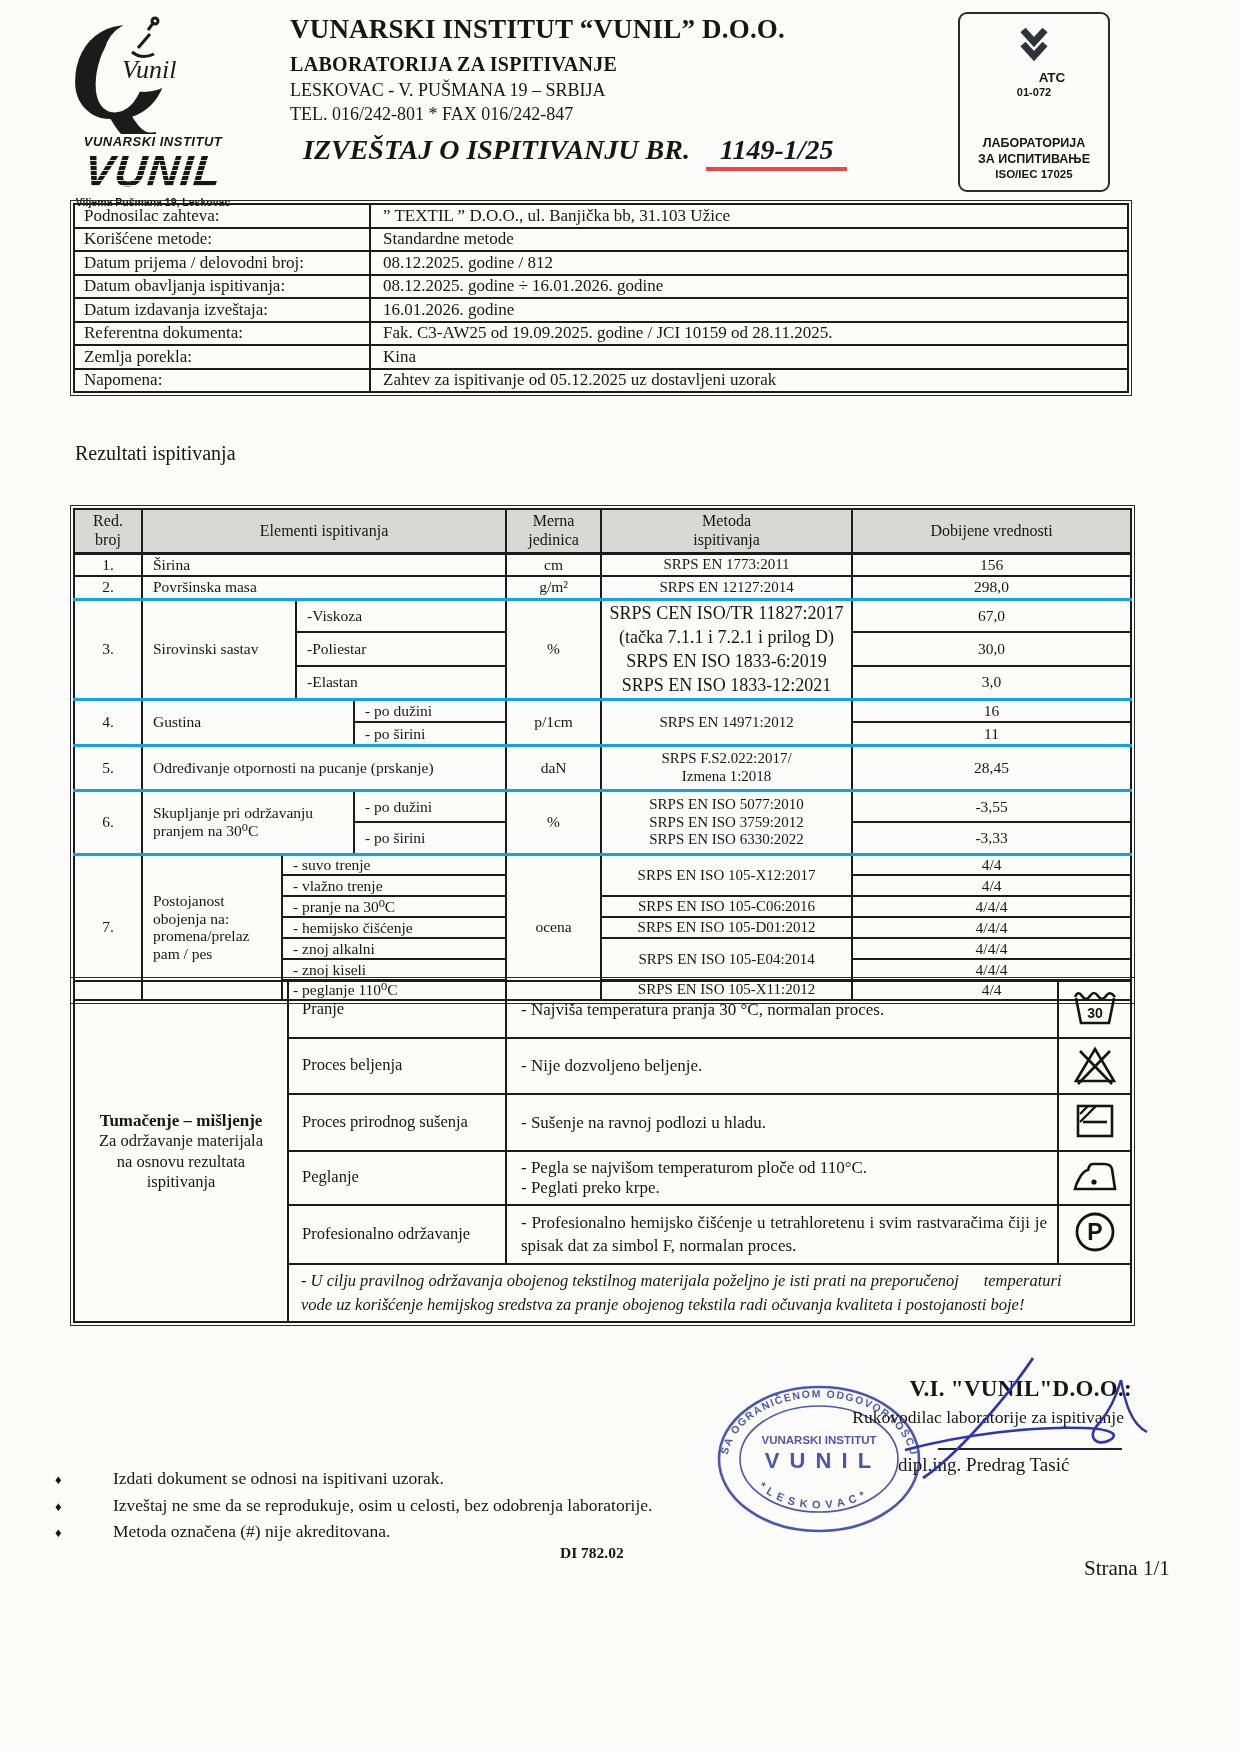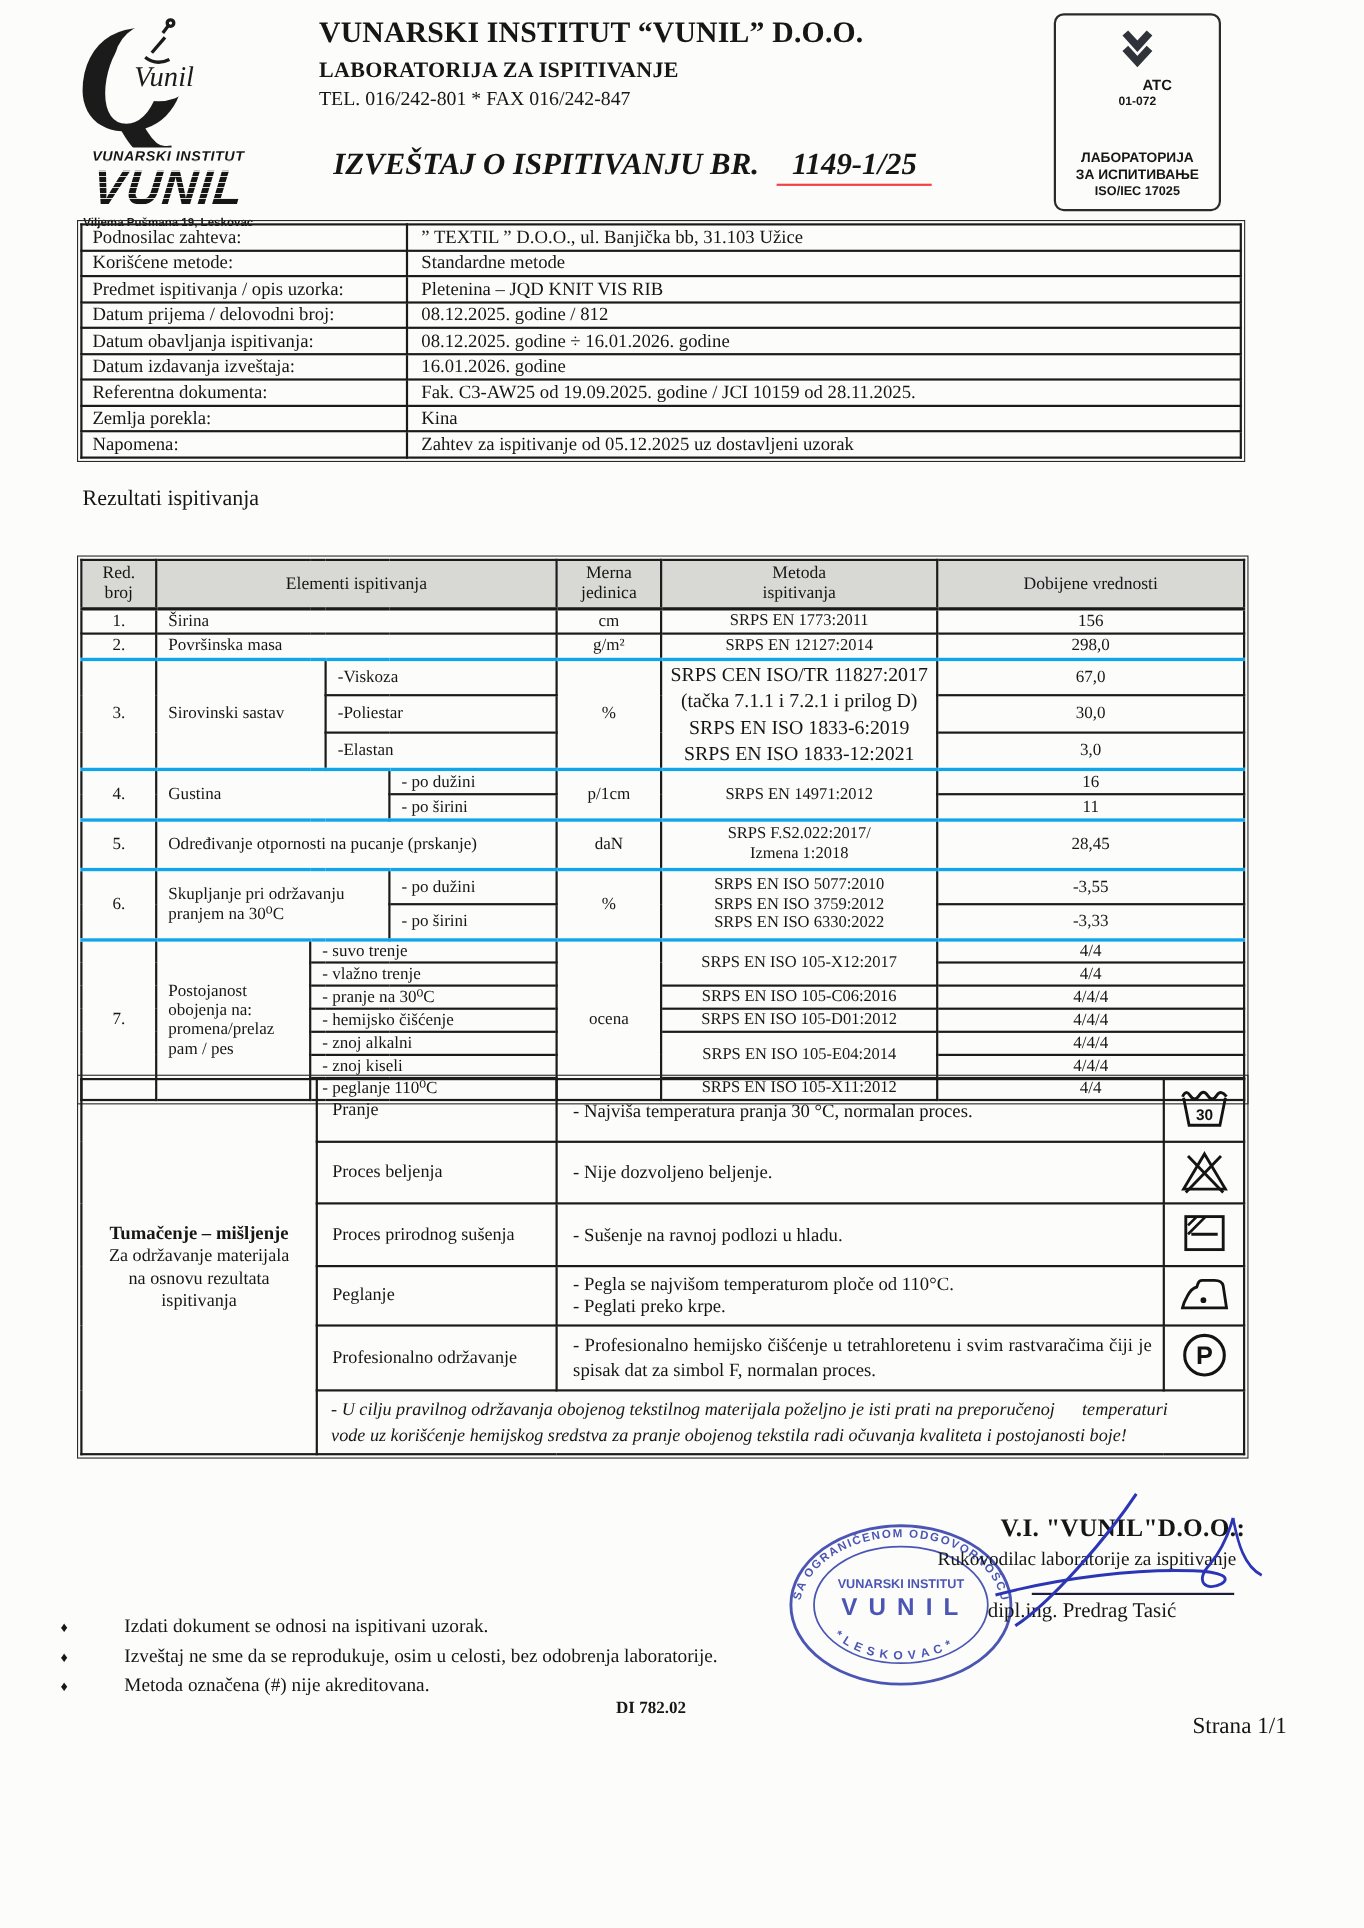--- a/index.html
+++ b/index.html
@@ -9,21 +9,21 @@
   .pre{white-space:pre-line;}
   .prew{white-space:pre-wrap;}
 
   
   .org-center{left:290px;top:14px;width:600px;text-align:left;}
   .org-name{font-size:27px;font-weight:bold;letter-spacing:.2px;}
   .org-sub1{font-size:20px;font-weight:bold;margin-top:8px;letter-spacing:.3px;}
   .org-sub2{font-size:18px;margin-top:4px;}
   .org-sub3{font-size:18px;margin-top:3px;}
   .report-title{left:303px;top:134px;font-size:28px;font-weight:bold;font-style:italic;}
-  .report-no{display:inline-block;margin-left:16px;padding:0 14px 1px 14px;border-bottom:2px solid #ef4444;}
+  .report-no{display:inline-block;margin-left:16px;padding:0 14px 1px 14px;border-bottom:4px solid #ef4444;}
 
   
   .logo-q{left:60px;top:4px;}
   .logo-line1{left:68px;top:134px;width:170px;text-align:center;font-family:"Liberation Sans",sans-serif;
               font-weight:bold;font-style:italic;font-size:13px;letter-spacing:.5px;}
   .logo-word{left:66px;top:146px;width:174px;text-align:center;font-family:"Liberation Sans",sans-serif;
              font-weight:bold;font-style:italic;font-size:44px;letter-spacing:1px;transform:skewX(-6deg);position:absolute;}
   .logo-word::after{content:"";position:absolute;inset:0;
       background:repeating-linear-gradient(180deg,rgba(252,252,250,0) 0 4px,rgba(252,252,250,.85) 4px 5px);}
   .logo-line3{left:62px;top:196px;width:182px;text-align:center;font-family:"Liberation Sans",sans-serif;
@@ -102,20 +102,21 @@
       <text x="62" y="74" font-family="Liberation Serif, DejaVu Serif, serif" font-style="italic" font-size="26" fill="#1b1b1b">Vunil</text>
     </svg>
   </div>
   <div class="abs logo-line1">VUNARSKI INSTITUT</div>
   <div class="logo-word">VUNIL</div>
   <div class="abs logo-line3">Viljema Pušmana 19, Leskovac</div>
 
   <div class="abs org-center">
     <div class="org-name">VUNARSKI INSTITUT “VUNIL” D.O.O.</div>
     <div class="org-sub1">LABORATORIJA ZA ISPITIVANJE</div>
+    <div class="org-sub2">LESKOVAC - V. PUŠMANA 19 – SRBIJA</div>
     <div class="org-sub3">TEL. 016/242-801 * FAX  016/242-847</div>
   </div>
 
   <div class="abs report-title">
     <span>IZVEŠTAJ O ISPITIVANJU BR.</span><span class="report-no">1149-1/25</span>
   </div>
 
   <div class="abs badge">
     <svg width="40" height="42" viewBox="0 0 40 42" style="margin-top:12px">
       <polyline points="9,4 20,16 31,4" fill="none" stroke="#30333a" stroke-width="7"></polyline>
@@ -135,24 +136,20 @@
         <col style="width:758px">
       </colgroup>
     <tbody>
       <tr>
           <td class="lbl">Podnosilac zahteva:</td>
           <td class="val">” TEXTIL ” D.O.O., ul. Banjička bb, 31.103 Užice</td>
         </tr>
       <tr>
           <td class="lbl">Korišćene metode:</td>
           <td class="val">Standardne metode</td>
-        </tr>
-      <tr>
-          <td class="lbl">Predmet ispitivanja / opis uzorka:</td>
-          <td class="val">Pletenina – JQD KNIT VIS RIB</td>
         </tr>
       <tr>
           <td class="lbl">Datum prijema / delovodni broj:</td>
           <td class="val">08.12.2025.  godine    /        812</td>
         </tr>
       <tr>
           <td class="lbl">Datum obavljanja ispitivanja:</td>
           <td class="val">08.12.2025.  godine ÷ 16.01.2026.  godine</td>
         </tr>
       <tr>

